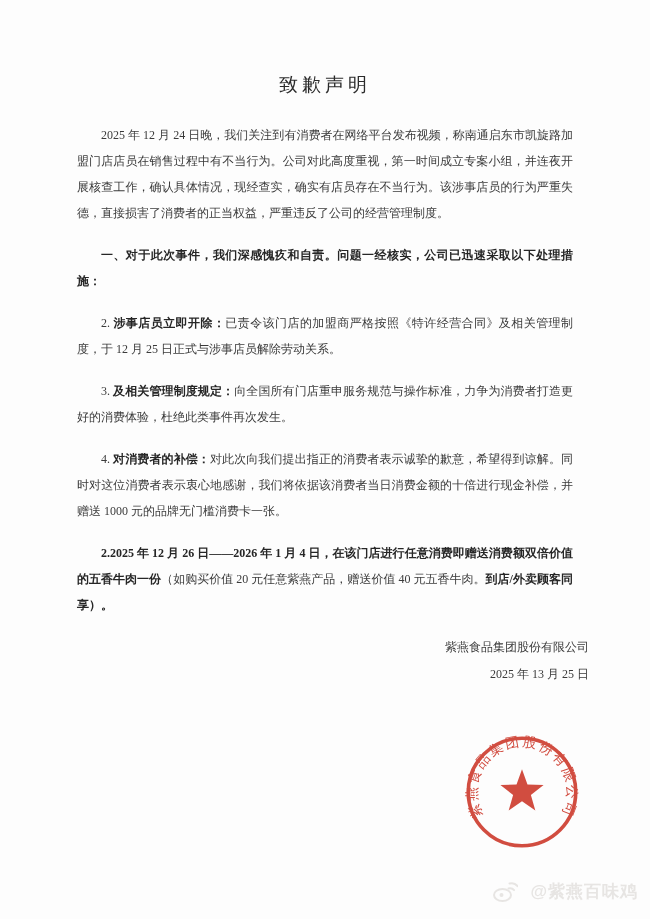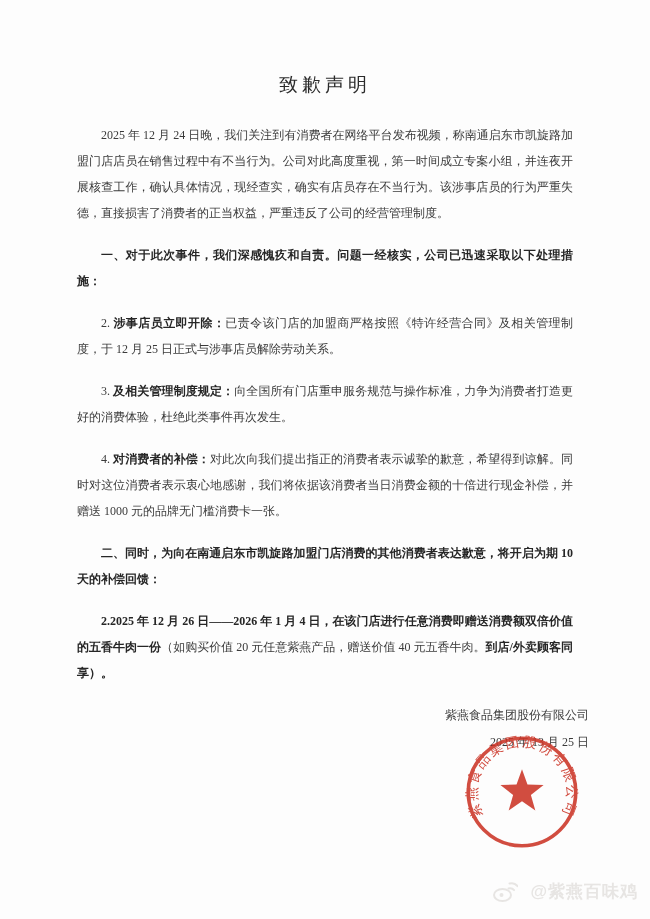--- a/index.html
+++ b/index.html
@@ -72,21 +72,20 @@
 <div class="page">
 
   <div class="content">
     <h1 class="title">致歉声明</h1>
     <div id="body-container">
         <p class="para"><span>2025 年 12 月 24 日晚，我们关注到有消费者在网络平台发布视频，称南通启东市凯旋路加盟门店店员在销售过程中有不当行为。公司对此高度重视，第一时间成立专案小组，并连夜开展核查工作，确认具体情况，现经查实，确实有店员存在不当行为。该涉事店员的行为严重失德，直接损害了消费者的正当权益，严重违反了公司的经营管理制度。</span></p>
         <p class="para gap-before"><span class="b">一、对于此次事件，我们深感愧疚和自责。问题一经核实，公司已迅速采取以下处理措施：</span></p>
         <p class="para"><span>2. </span><span class="b">涉事店员立即开除：</span><span>已责令该门店的加盟商严格按照《特许经营合同》及相关管理制度，于 12 月 25 日正式与涉事店员解除劳动关系。</span></p>
         <p class="para"><span>3. </span><span class="b">及相关管理制度规定：</span><span>向全国所有门店重申服务规范与操作标准，力争为消费者打造更好的消费体验，杜绝此类事件再次发生。</span></p>
         <p class="para"><span>4. </span><span class="b">对消费者的补偿：</span><span>对此次向我们提出指正的消费者表示诚挚的歉意，希望得到谅解。同时对这位消费者表示衷心地感谢，我们将依据该消费者当日消费金额的十倍进行现金补偿，并赠送 1000 元的品牌无门槛消费卡一张。</span></p>
-        <p class="para"><span class="b">二、同时，为向在南通启东市凯旋路加盟门店消费的其他消费者表达歉意，将开启为期 10 天的补偿回馈：</span></p>
         <p class="para"><span class="b">2.2025 年 12 月 26 日——2026 年 1 月 4 日，在该门店进行任意消费即赠送消费额双倍价值的五香牛肉一份</span><span>（如购买价值 20 元任意紫燕产品，赠送价值 40 元五香牛肉。</span><span class="b">到店/外卖顾客同享）。</span></p>
       </div>
 
     <div class="signature">
       <div>紫燕食品集团股份有限公司</div>
       <div>2025 年 13 月 25 日</div>
     </div>
   </div>
 
   <div class="stamp">

